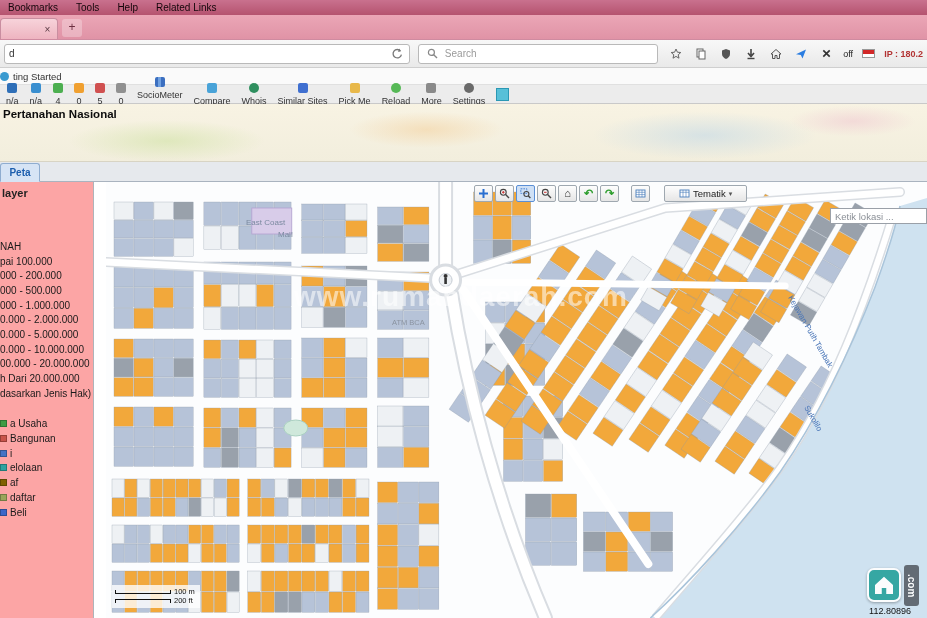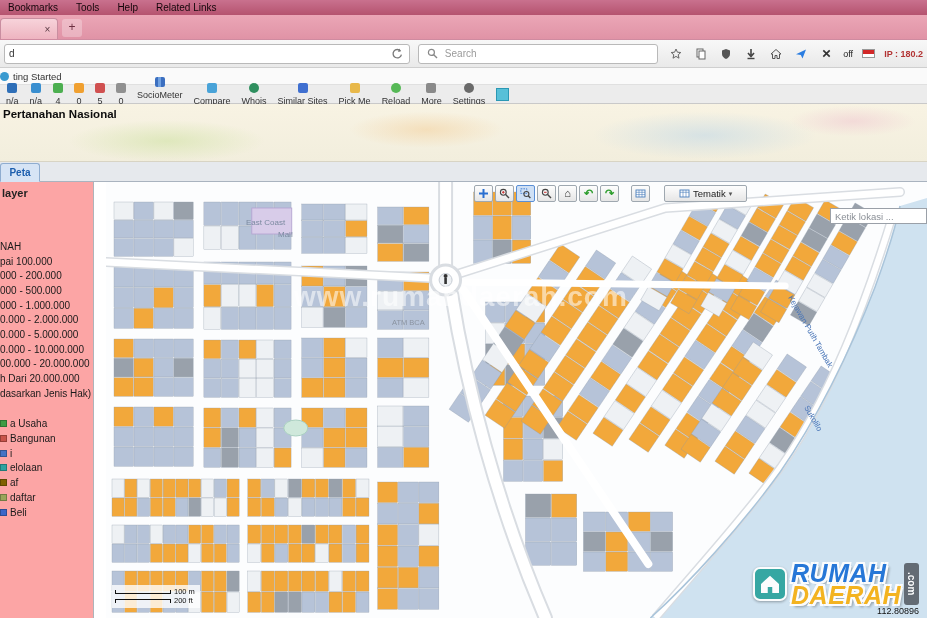--- a/index.html
+++ b/index.html
@@ -109,21 +109,21 @@
     letter-spacing:1px; color:rgba(255,255,255,.55); }
 
   .scalebar { position:absolute; left:6px; bottom:10px; background:rgba(255,255,255,.78);
     padding:2px 5px 3px 3px; font-size:7.5px; color:#111; }
   .sb-row { display:flex; align-items:center; gap:3px; }
   .sb-line { display:inline-block; width:56px; height:4px; flex:none;
     border-left:1px solid #111; border-right:1px solid #111; }
   .sb-line.top { border-bottom:1px solid #111; }
   .sb-line.bot { border-top:1px solid #111; }
 
-  .coords { position:absolute; right:8px; bottom:2px; font-size:9px; color:#111;margin-top:24px; }
+  .coords { position:absolute; right:16px; bottom:2px; font-size:9px; color:#111;margin-top:24px; }
 
   .rd-logo { position:absolute; right:8px; bottom:12px; display:flex; align-items:center; opacity:.93; }
   .rd-icon { width:34px; height:34px; background:#2ba39e; border:2px solid #fff; border-radius:7px;
     display:flex; align-items:center; justify-content:center; box-shadow:0 1px 3px rgba(0,0,0,.35); flex:none; }
   .rd-text { margin-left:4px; font-style:italic; font-weight:bold; letter-spacing:.5px; line-height:.88; }
   .rd-top { font-size:25px; color:#1a6fd6;
     text-shadow:-2px -2px 0 #fff, 2px -2px 0 #fff, -2px 2px 0 #fff, 2px 2px 0 #fff, 3px 3px 3px rgba(0,0,0,.35); }
   .rd-bottom { font-size:25px; color:#f6b011;
     text-shadow:-2px -2px 0 #fff, 2px -2px 0 #fff, -2px 2px 0 #fff, 2px 2px 0 #fff, 3px 3px 3px rgba(0,0,0,.35); }
   .rd-com { margin-left:3px; background:#5b626b; color:#fff; font-size:10px; font-weight:bold;
@@ -1006,19 +1006,15 @@
   </div>
 
   <div class="coords">112.80896</div>
 
   <div class="rd-logo">
     <div class="rd-icon">
       <svg width="24" height="24" viewBox="0 0 32 32">
           <path d="M4 16 L16 5 L28 16 V28 H19 V20 H13 V28 H4 Z" fill="#ffffff"></path>
         </svg>
     </div>
-    <div class="rd-text">
-      <div class="rd-top">RUMAH</div>
-      <div class="rd-bottom">DAERAH</div>
-    </div>
     <div class="rd-com">.com</div>
   </div>
 </div>
 
 </body></html>

